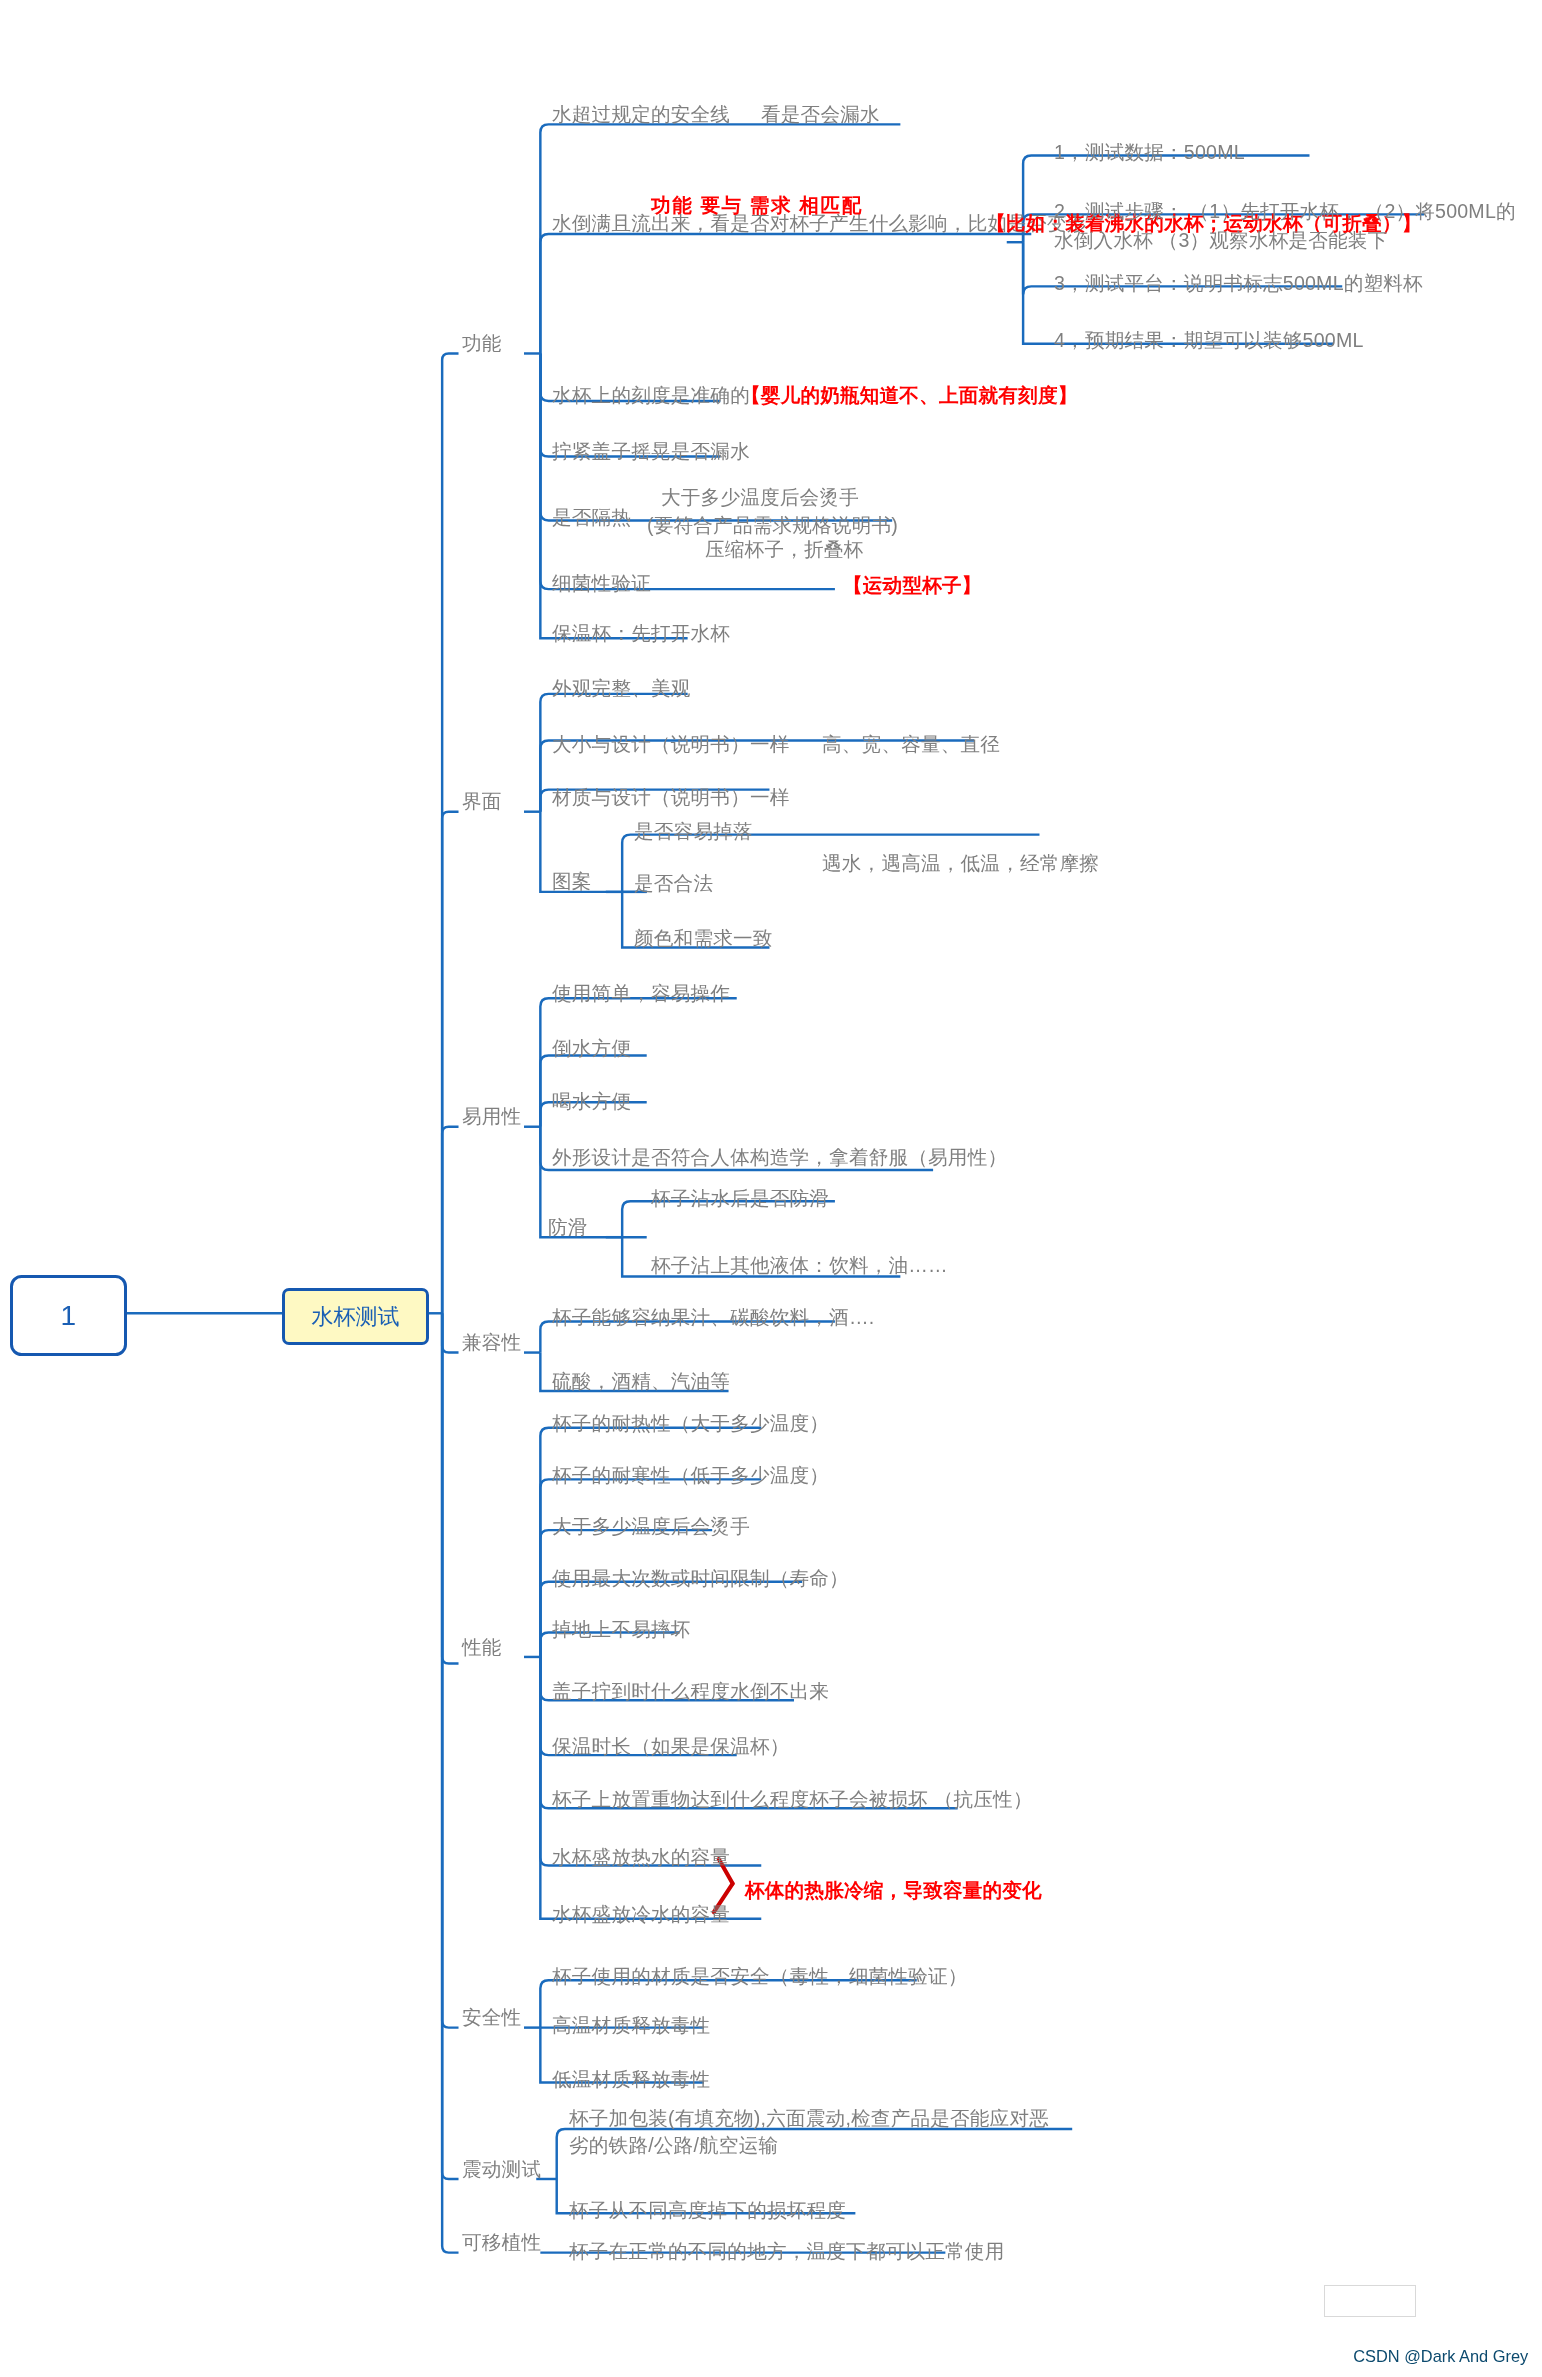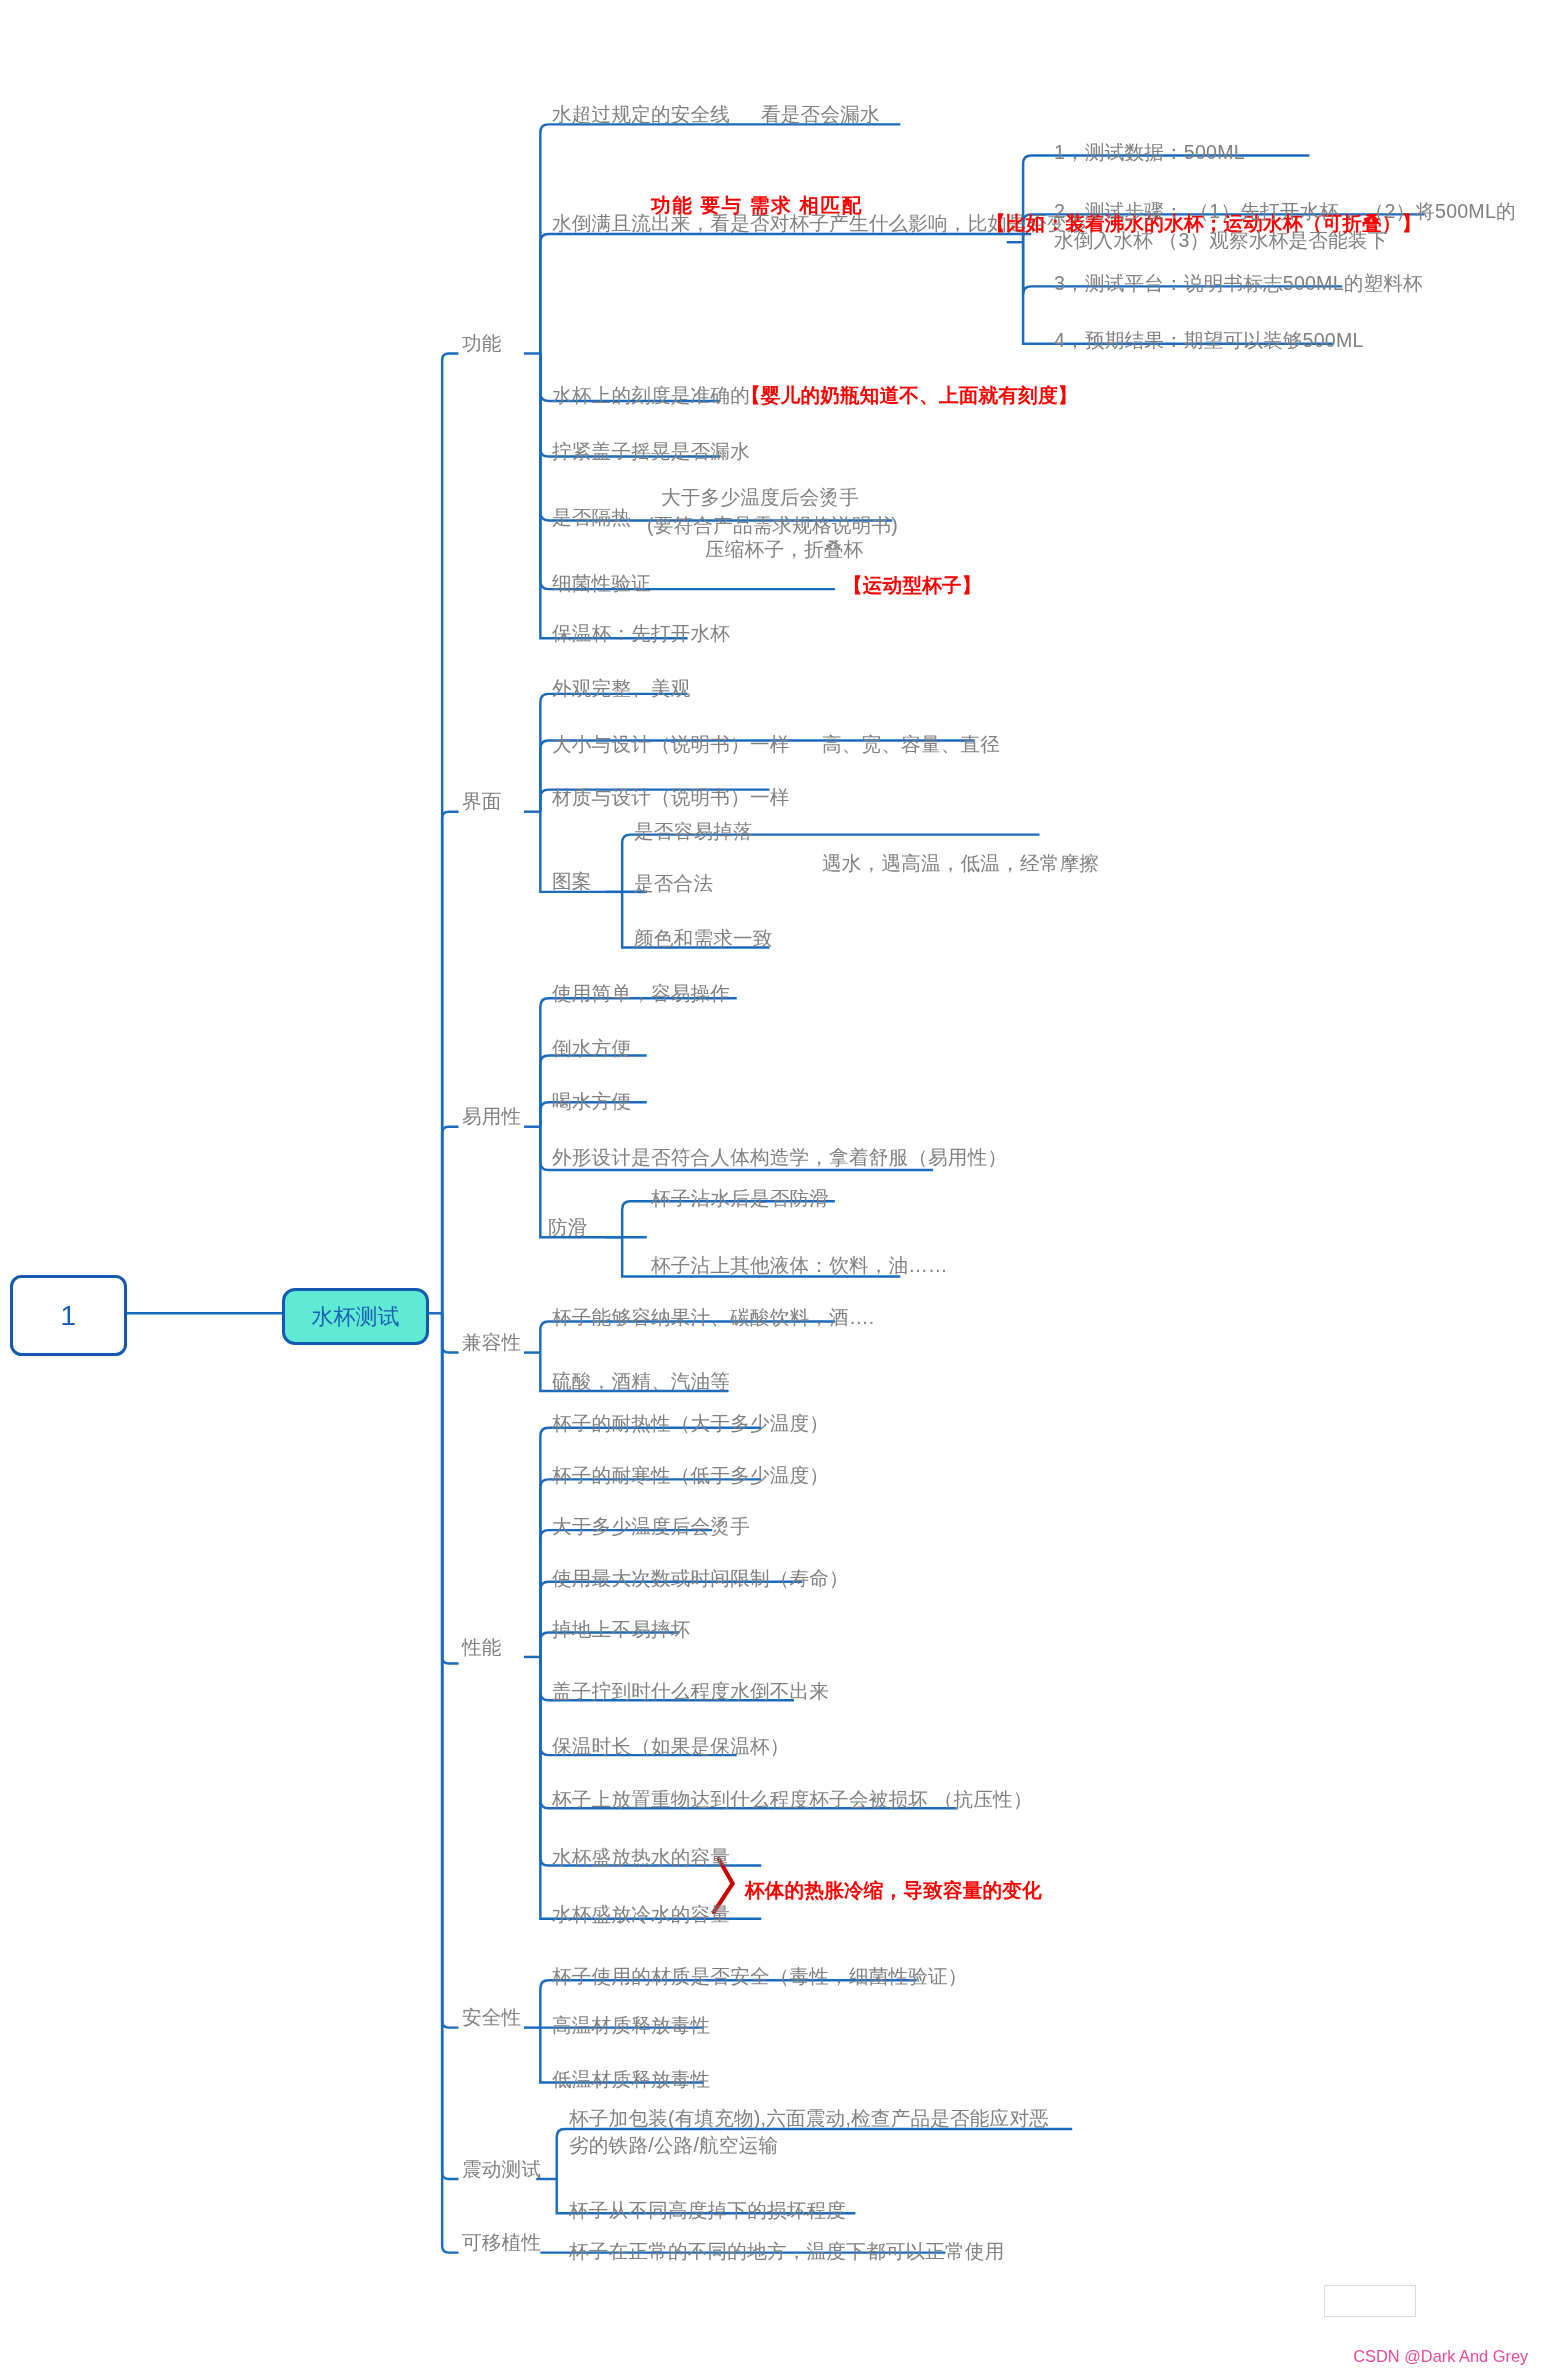--- a/index.html
+++ b/index.html
@@ -27,35 +27,35 @@
     border:3.3px solid #1558b0;
     border-radius:11.5px;
     background:#ffffff;
     display:flex;align-items:center;justify-content:center;
     color:#1a5fb4;
     font-size:28px;
   }
   .l1-box{
     position:absolute;
     border:3.3px solid #1558b0;
-    border-radius:13px;
-    background:#5eead4;
+    border-radius:7px;
+    background:#fef9c3;
     display:flex;align-items:center;justify-content:center;
     color:#1a5fb4;
     font-size:22px;
   }
   .red{
     color:#ff0000;
     font-weight:bold;
   }
   .watermark{
     position:absolute;
     right:14.7px;bottom:11.5px;
     font-size:16.4px;
-    color:#ec4899;
+    color:#0c4a6e;
     white-space:pre;
   }
   .bottom-stub{
     position:absolute;
     border:0.8px solid #d9d9d9;
     background:#ffffff;
   }
 </style>
 </head>
 <body>

